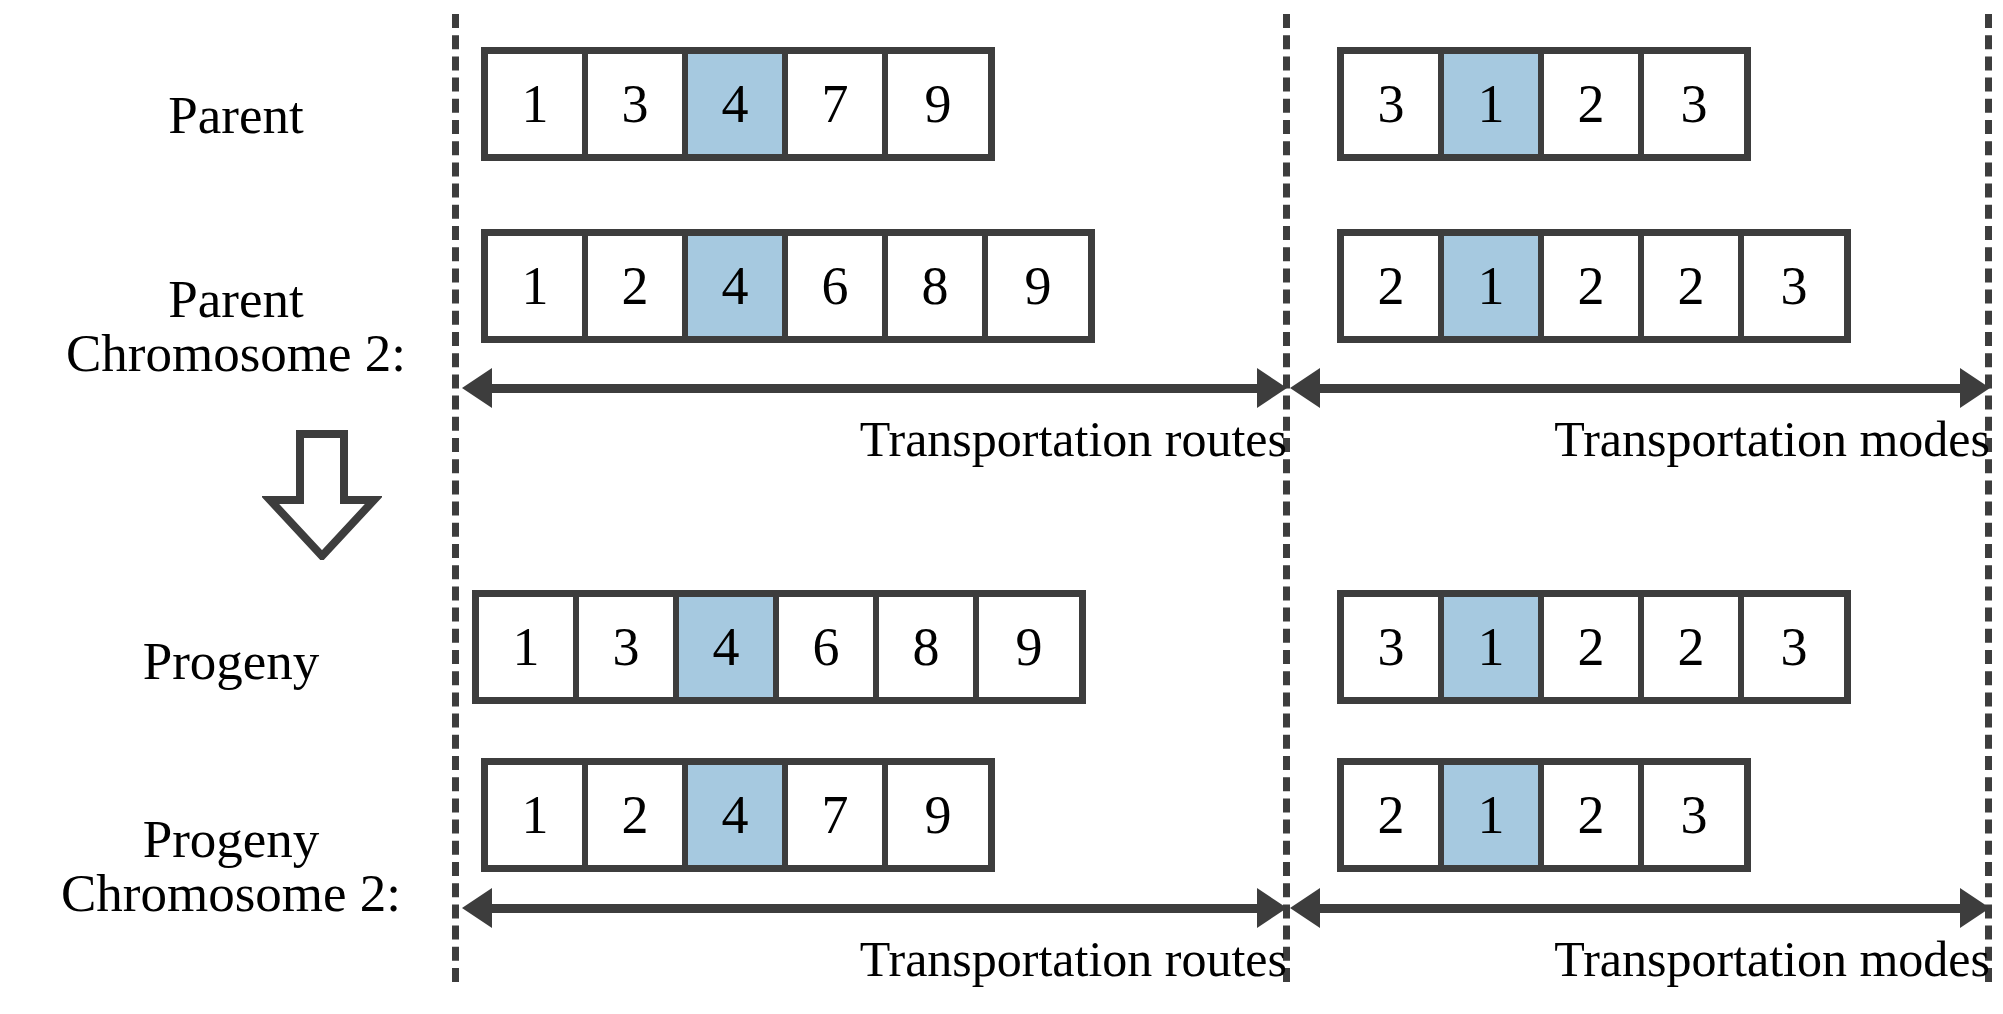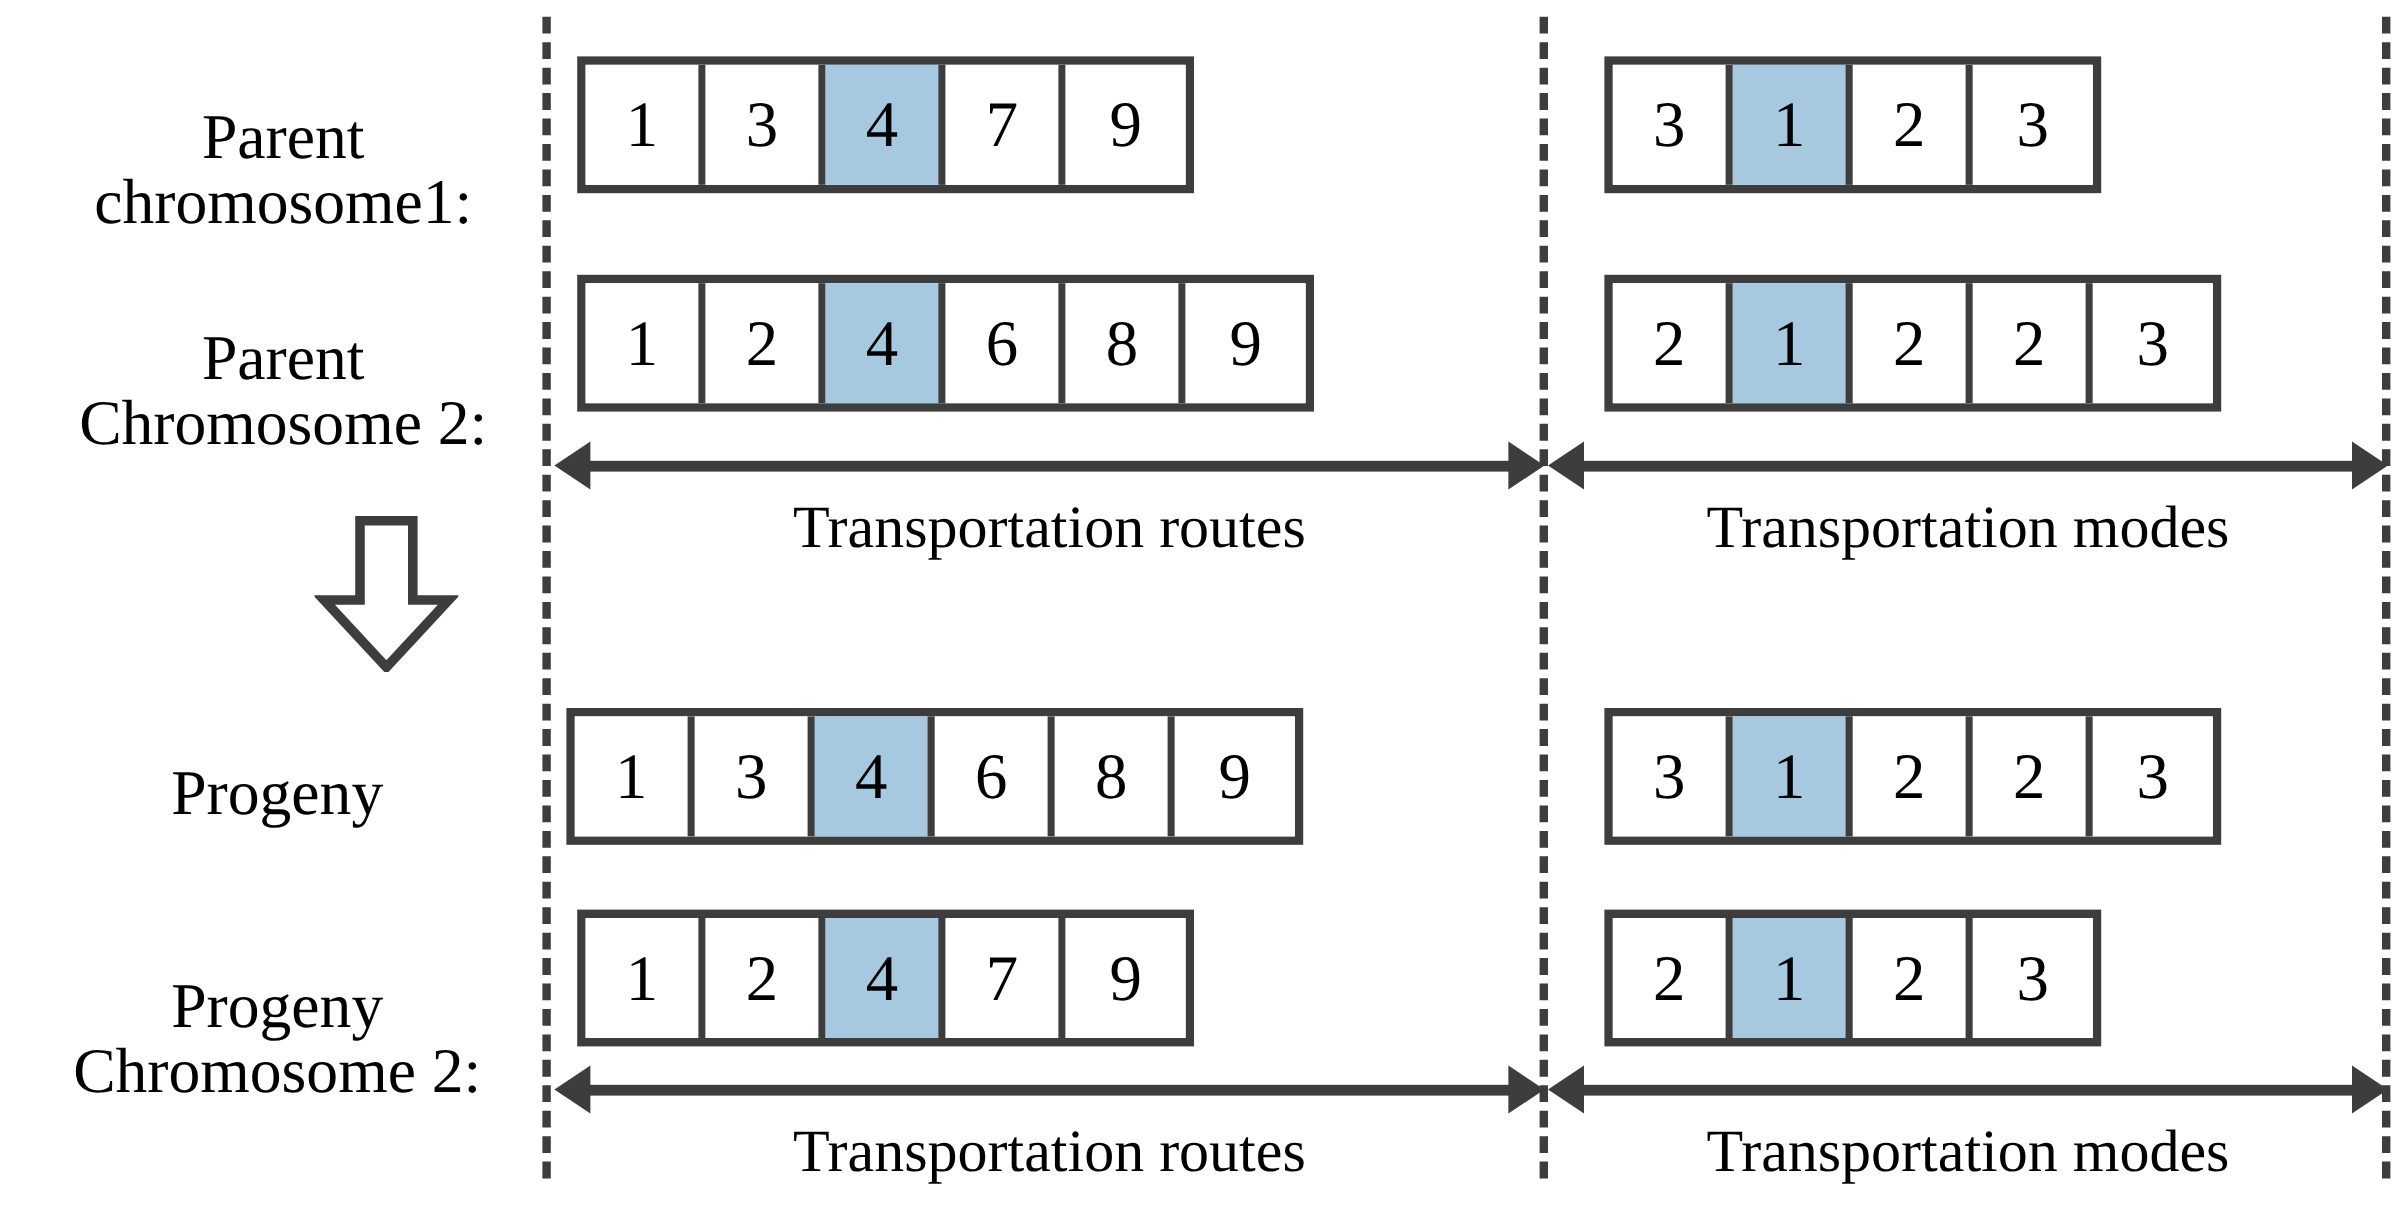--- a/index.html
+++ b/index.html
@@ -76,40 +76,39 @@
   .arrowgroup .head.left { left:0;  border-right:30px solid #3d3d3d; }
   .arrowgroup .head.right{ right:0; border-left:30px solid #3d3d3d; }
 
   #arrow-top-routes { left:462px;  top:368px; width:825px; }
   #arrow-top-modes  { left:1290px; top:368px; width:700px; }
   #arrow-bot-routes { left:462px;  top:888px; width:825px; }
   #arrow-bot-modes  { left:1290px; top:888px; width:700px; }
 
   
   .caption{
-    position:absolute;text-align:center;font-size:50px;white-space:nowrap;
+    position:absolute;text-align:right;font-size:50px;white-space:nowrap;
   }
   #cap-top-routes { left:462px;  top:410px; width:825px; }
   #cap-top-modes  { left:1290px; top:410px; width:700px; }
   #cap-bot-routes { left:462px;  top:930px; width:825px; }
   #cap-bot-modes  { left:1290px; top:930px; width:700px; }
 
   
   #down-arrow{position:absolute;left:262px;top:430px;width:120px;height:130px;}
 </style>
 </head>
 <body>
 
 <div class="vdash" id="dash-left"></div>
 <div class="vdash" id="dash-mid"></div>
 <div class="vdash" id="dash-right"></div>
 
 <div class="rowlabel" id="label-parent-1">
   <span>Parent</span>
-  <span class="l2">chromosome1:</span>
 </div>
 <div class="rowlabel" id="label-parent-2">
   <span>Parent</span>
   <span class="l2">Chromosome 2:</span>
 </div>
 <div class="rowlabel" id="label-prog-1">
   <span>Progeny</span>
 </div>
 <div class="rowlabel" id="label-prog-2">
   <span>Progeny</span>

